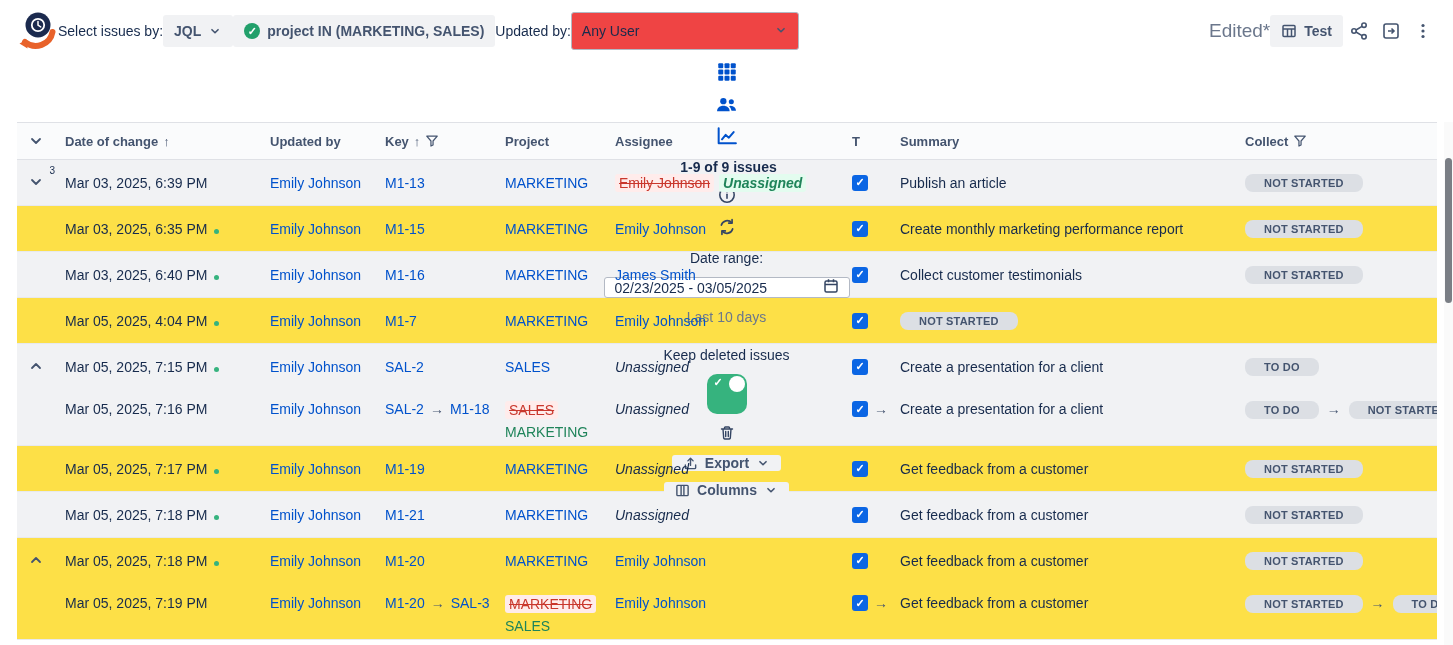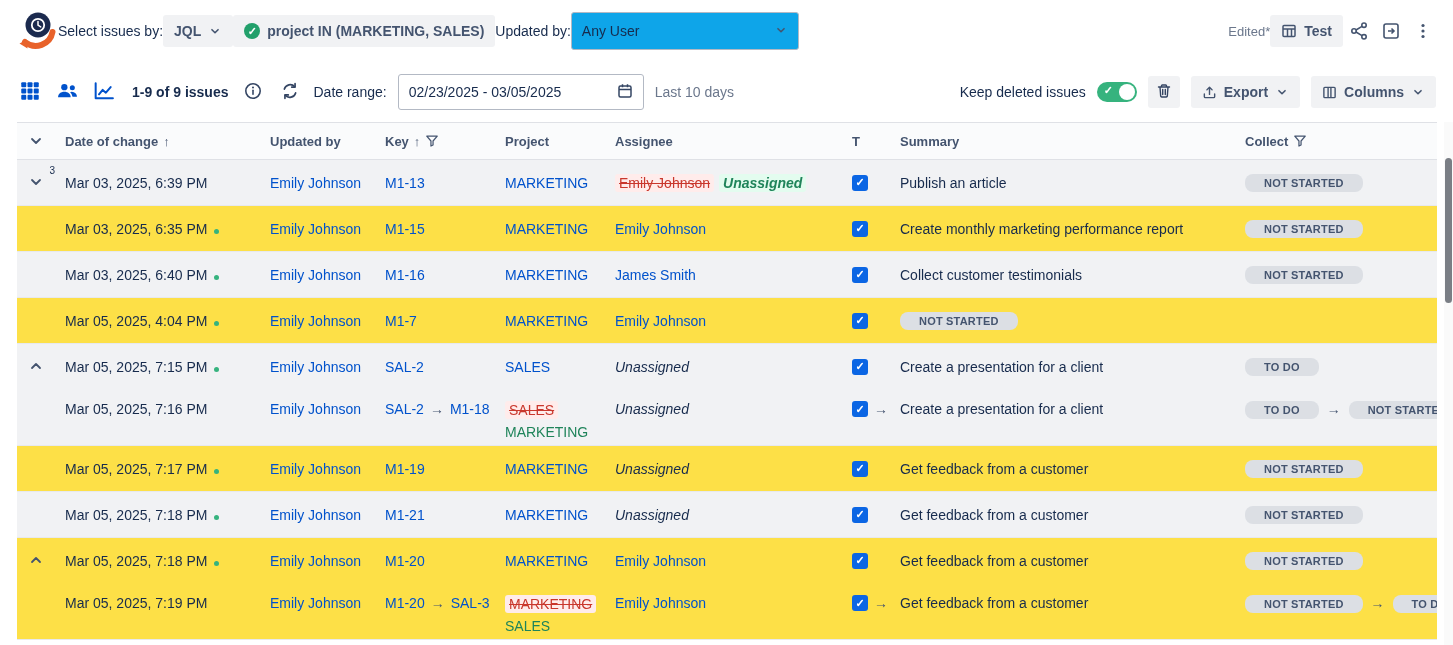--- a/index.html
+++ b/index.html
@@ -9,28 +9,28 @@
   button{font-family:inherit;cursor:pointer;}
 
   
   .hdr{display:flex;align-items:center;height:62px;padding:0 14px;}
   .logo{width:44px;height:44px;flex:0 0 44px;}
   .lbl{color:#172B4D;white-space:nowrap;}
   .btn{background:#F1F2F4;border:none;border-radius:3px;height:32px;padding:0 11px;font-size:14px;color:#44546F;display:inline-flex;align-items:center;gap:7px;font-weight:600;white-space:nowrap;}
   .btn svg{display:block;}
   .chip{font-weight:700;}
   .checkcircle{width:16px;height:16px;border-radius:50%;background:#22A06B;color:#fff;font-size:11px;line-height:16px;display:inline-flex;align-items:center;justify-content:center;font-weight:700;}
-  .select{width:206px;height:36px;border:1px solid #B3B9C4;border-radius:3px;display:inline-flex;align-items:center;justify-content:space-between;padding:0 10px;background:#0ea5e9;cursor:pointer;}
+  .select{width:206px;height:36px;border:1px solid #B3B9C4;border-radius:3px;display:inline-flex;align-items:center;justify-content:space-between;padding:0 10px;background:#ef4444;cursor:pointer;}
   .spacer{flex:1;}
-  .edited{color:#6B778C;font-size:13px;white-space:nowrap;}
+  .edited{color:#6B778C;font-size:19px;white-space:nowrap;}
   .iconbtn{background:transparent;border:none;width:32px;height:32px;display:inline-flex;align-items:center;justify-content:center;border-radius:3px;padding:0;}
   .iconbtn svg{display:block;}
 
   
-  .tbar{display:flex;align-items:center;height:60px;padding:0 17px;gap:11px;}
+  .tbar{display:flex;align-items:center;height:60px;padding:0 17px;gap:11px;flex-direction:column;}
   .viewbtn{background:none;border:none;width:26px;height:26px;display:inline-flex;align-items:center;justify-content:center;padding:0;}
   .count{font-weight:700;margin-left:4px;white-space:nowrap;}
   .smicon{background:none;border:none;width:26px;height:26px;display:inline-flex;align-items:center;justify-content:center;padding:0;}
   .dateinput{border:1px solid #B3B9C4;border-radius:3px;height:34px;display:inline-flex;align-items:center;justify-content:space-between;gap:10px;padding:0 10px;width:224px;background:#fff;cursor:pointer;white-space:nowrap;}
   .muted{color:#6B778C;white-space:nowrap;}
   .toggle{width:40px;height:20px;border-radius:10px;background:#36B37E;position:relative;flex:0 0 40px;cursor:pointer;border:none;}
   .toggle .knob{position:absolute;right:2px;top:2px;width:16px;height:16px;border-radius:50%;background:#fff;}
   .toggle .tick{position:absolute;left:7px;top:2px;color:#fff;font-size:11px;font-weight:700;}
   .sqbtn{background:#F1F2F4;border:none;border-radius:3px;width:32px;height:32px;display:inline-flex;align-items:center;justify-content:center;padding:0;}
 

